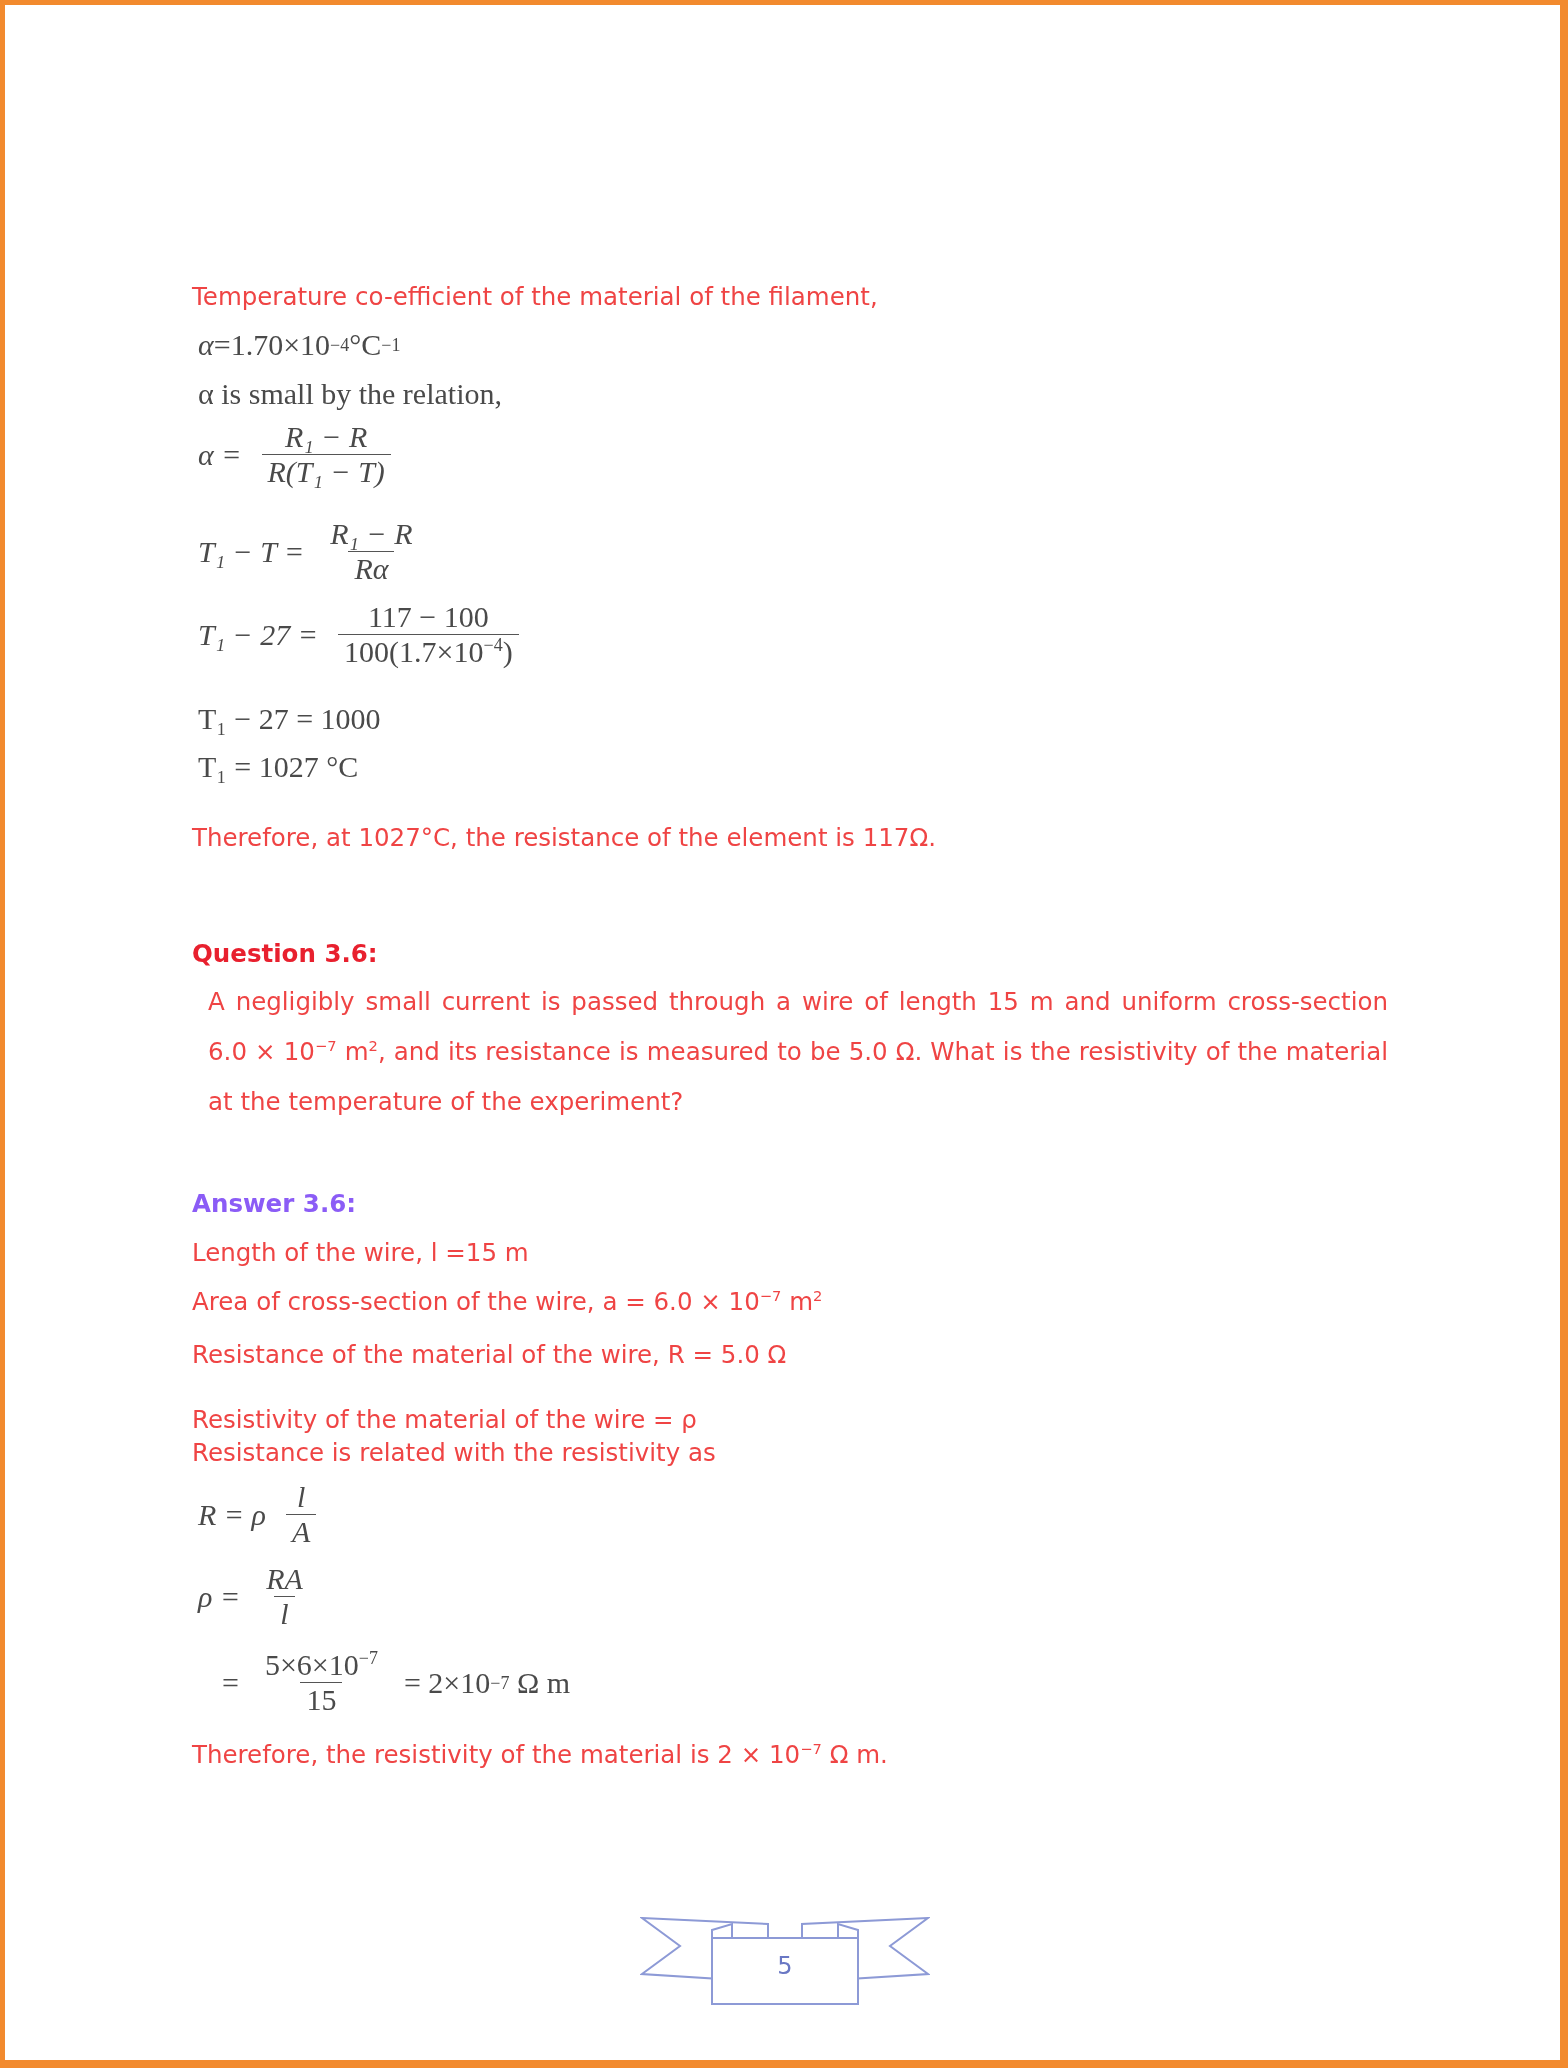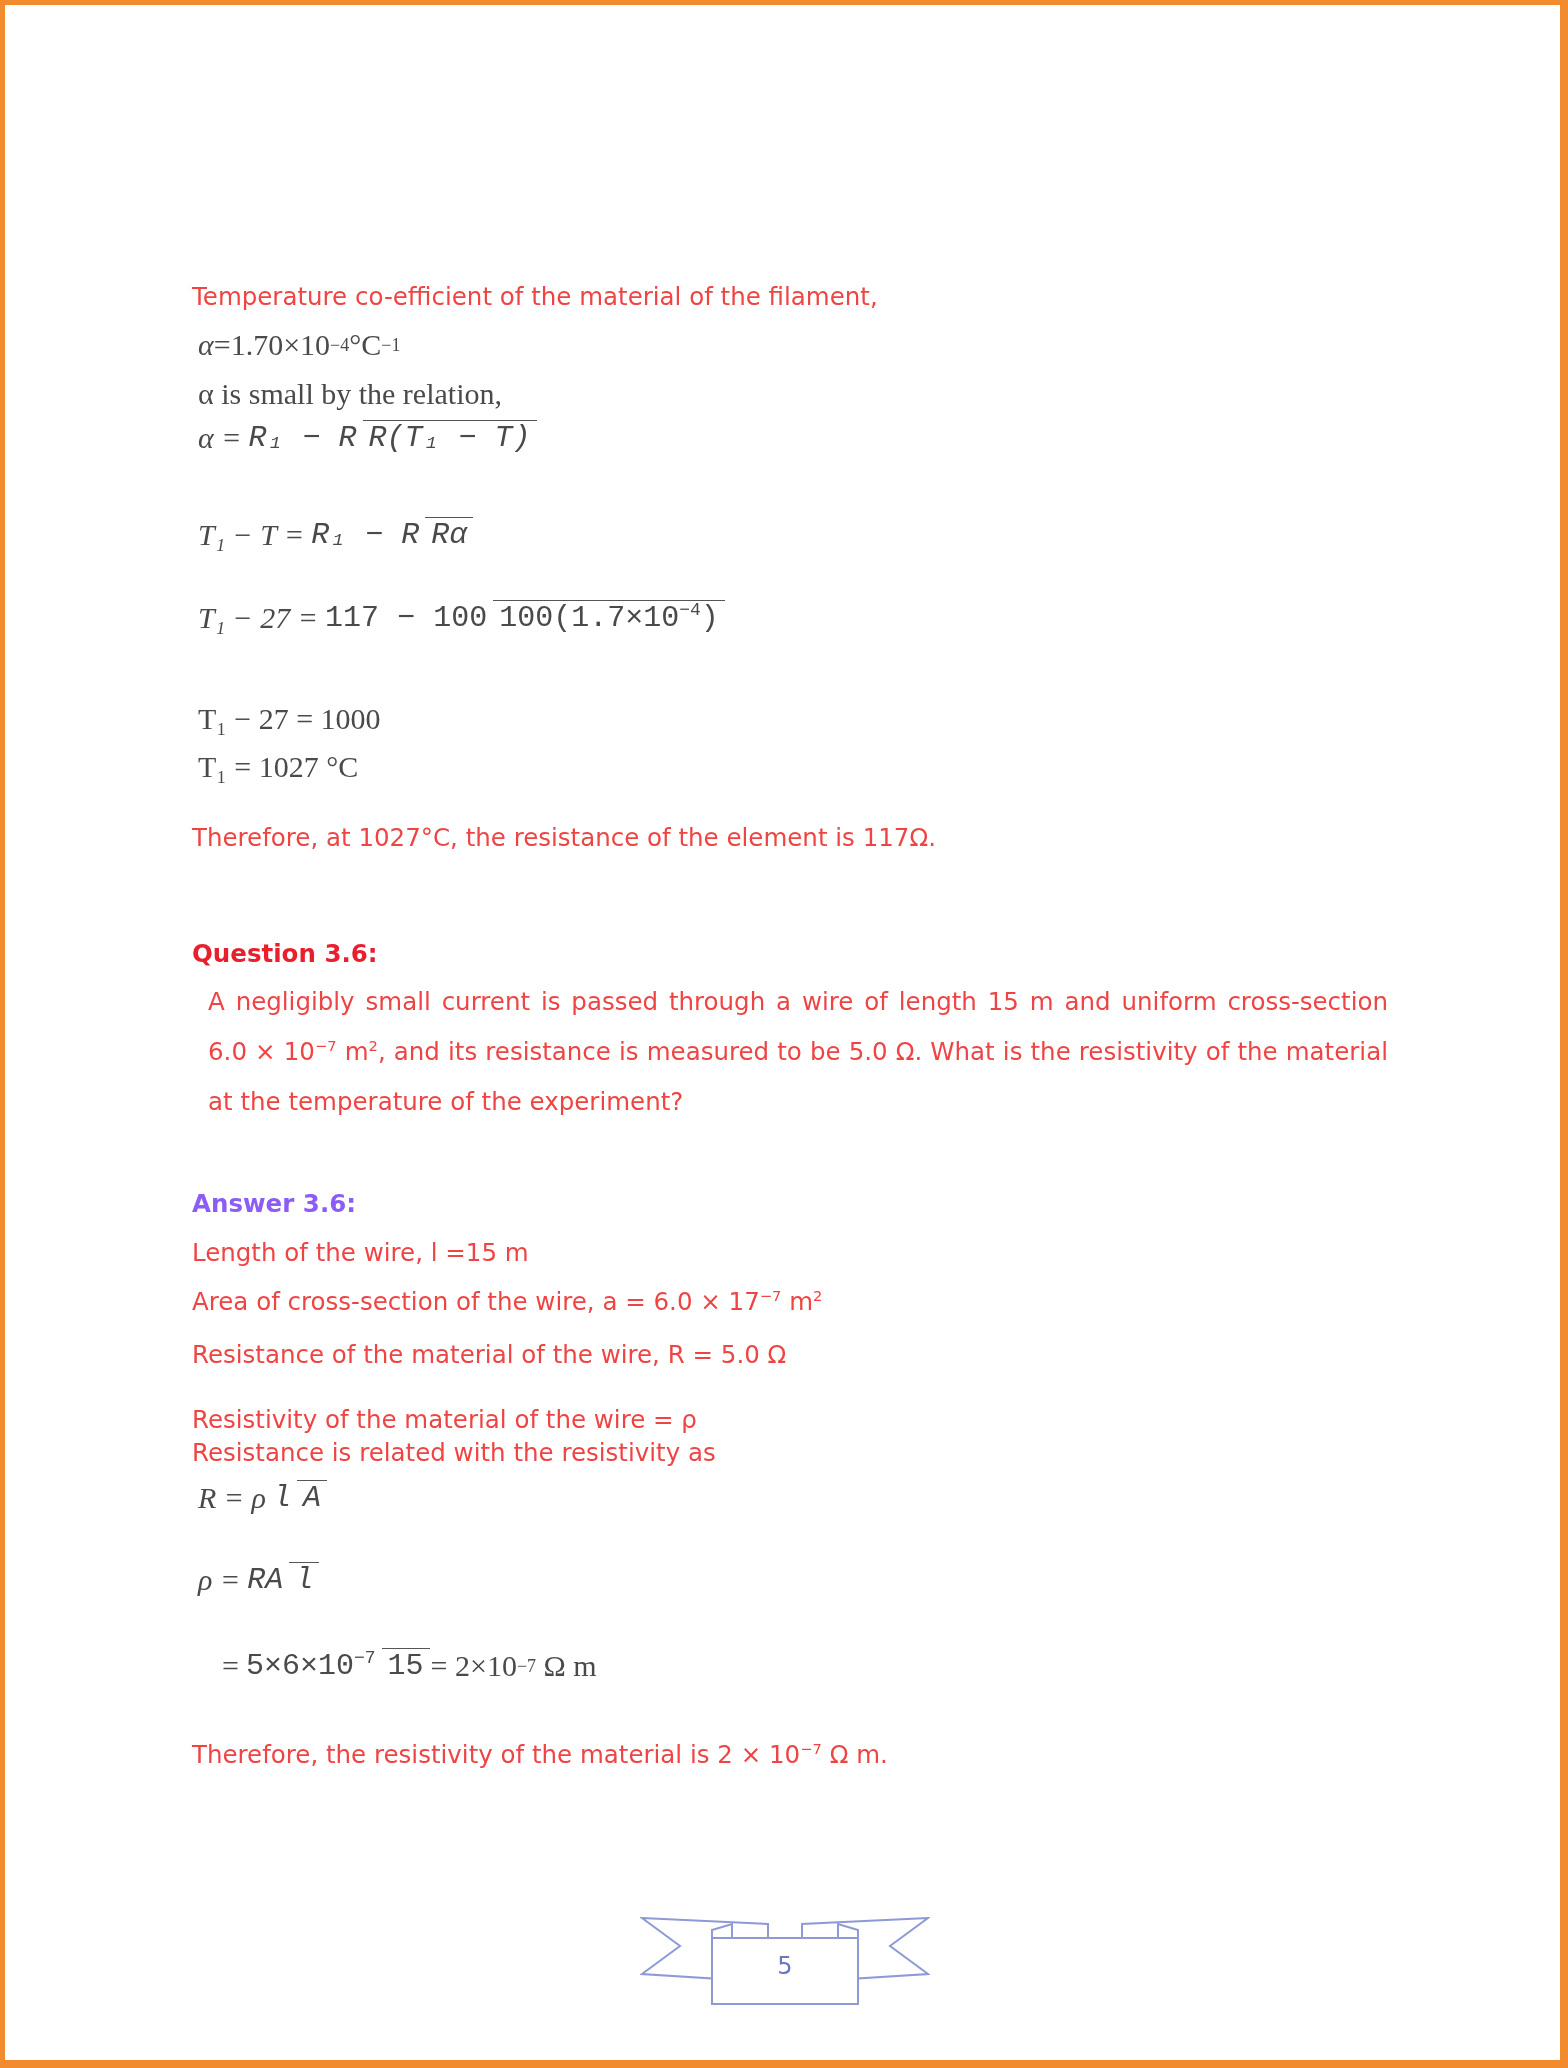--- a/index.html
+++ b/index.html
@@ -23,21 +23,21 @@
   .justify { white-space: normal; text-align: justify; text-align-last: left; width: 1180px; line-height: 50px; }
   .heading { font-weight: bold; font-size: 24.5px; }
   .q-head { color: #e8202e; }
   .a-head { color: #8b5cf6; }
   .math {
     font-family: "Liberation Serif", "DejaVu Serif", serif;
     font-size: 30px; color: #4a4a4a; position: absolute; left: 6px;
     white-space: nowrap; display: flex; align-items: center;
   }
   .math i { font-style: italic; }
-  .frac { display: inline-flex; flex-direction: row; align-items: center; margin: 0 1px; font-family: Liberation Mono, monospace; }
+  .frac { display: inline-flex; flex-direction: column; align-items: center; margin: 0 20px; }
   .frac .num { padding: 0 6px; line-height: 34px; }
   .frac .den { padding: 0 6px; line-height: 34px; border-top: 1.5px solid #555; }
   sup { font-size: 0.6em; line-height: 0; }
   .page-badge { position: absolute; left: 640px; top: 1912px; width: 290px; height: 100px; }
   .page-num {
     position: absolute; left: 0; top: 40px; width: 290px; text-align: center;
     font-family: "DejaVu Sans", sans-serif; font-size: 24px; color: #6a78c4;
   }
 </style>
 </head>
@@ -91,21 +91,21 @@
   <div class="sans heading q-head" style="top:939px;">Question 3.6:</div>
 
   <div class="sans justify" style="top:977px;margin-left:16px;">
     <span>A negligibly small current is passed through a wire of length 15 m and uniform cross-section 6.0 × 10</span><sup>−7</sup><span> m</span><sup>2</sup><span>, and its resistance is measured to be 5.0 Ω. What is the resistivity of the material at the temperature of the experiment?</span>
   </div>
 
   <div class="sans heading a-head" style="top:1189px;">Answer 3.6:</div>
 
   <div class="sans" style="top:1238px;">Length of the wire, l =15 m</div>
   <div class="sans" style="top:1287px;">
-    <span>Area of cross-section of the wire, a = 6.0 × 17</span><sup>−7</sup><span> m</span><sup>2</sup>
+    <span>Area of cross-section of the wire, a = 6.0 × 10</span><sup>−7</sup><span> m</span><sup>2</sup>
   </div>
   <div class="sans" style="top:1340px;">Resistance of the material of the wire, R = 5.0 Ω</div>
   <div class="sans" style="top:1389px;margin-top:16px;">Resistivity of the material of the wire = ρ</div>
   <div class="sans" style="top:1438px;">Resistance is related with the resistivity as</div>
 
   <div class="math" style="top:1480px;">
     <i>R = ρ</i>
     <span class="frac">
       <i class="num">l</i>
       <i class="den">A</i>

